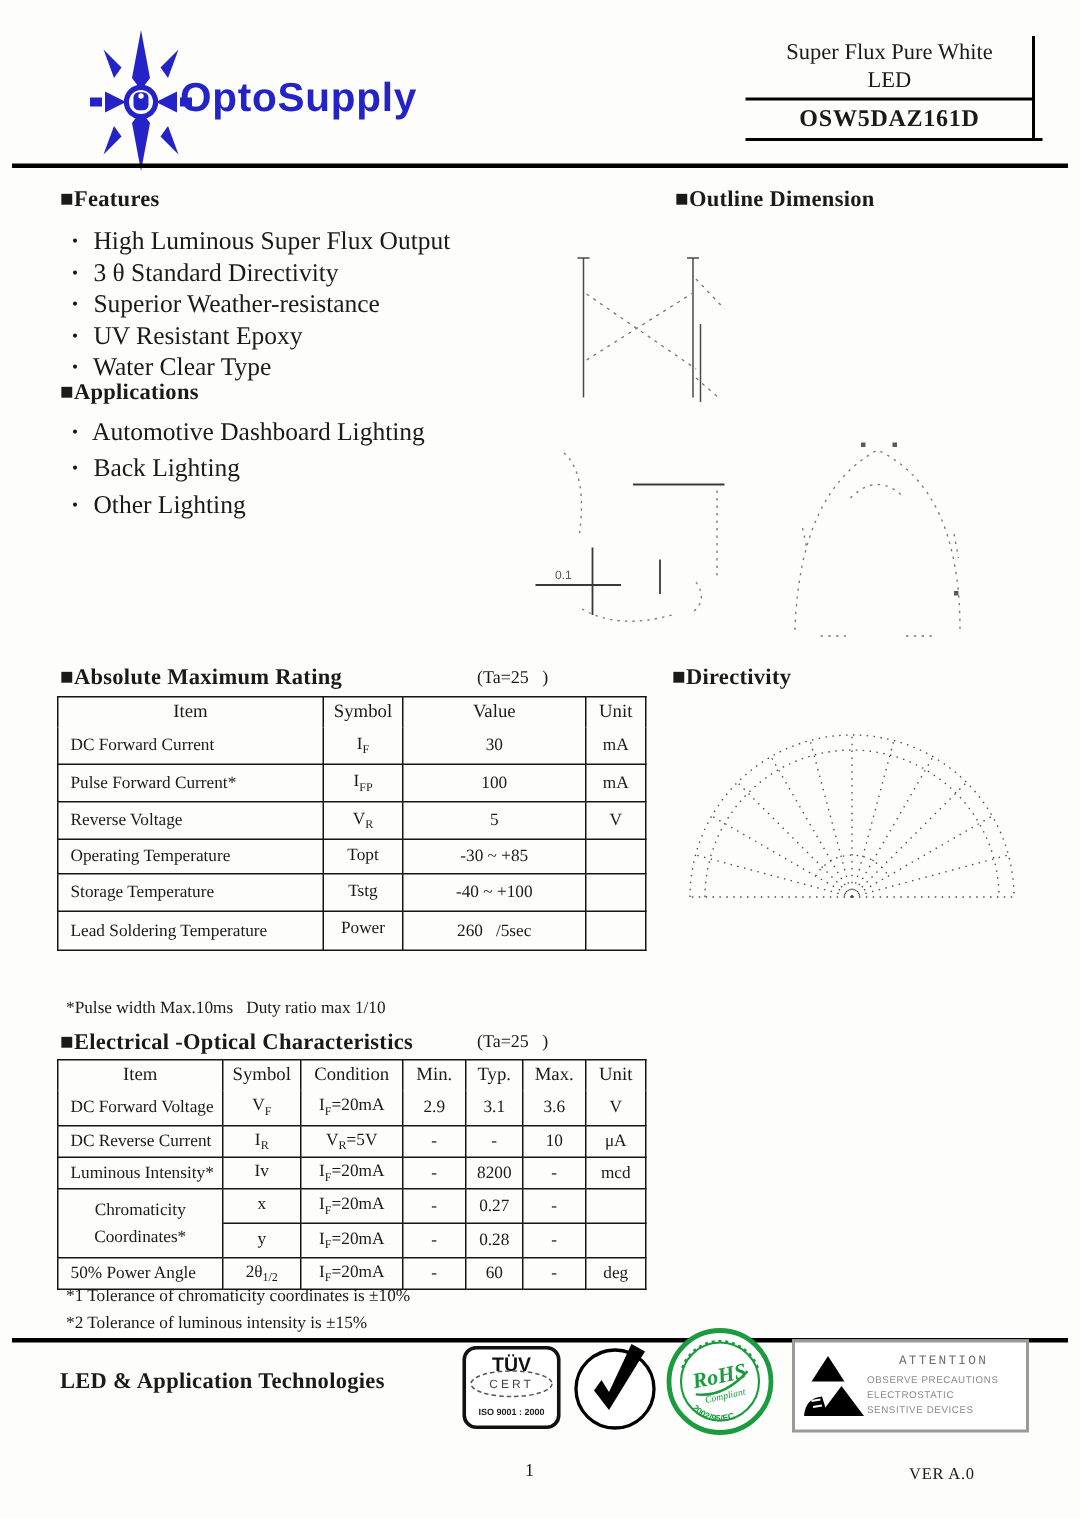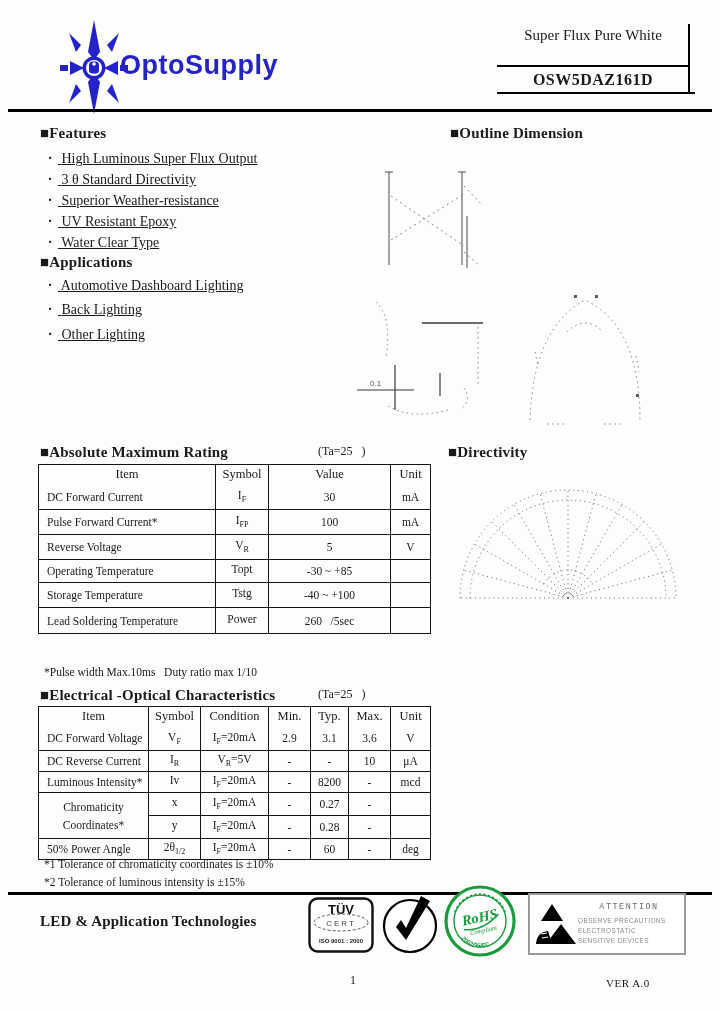--- a/index.html
+++ b/index.html
@@ -2,21 +2,21 @@
 <html><head>
 <meta charset="utf-8">
 <style>
   html,body{margin:0;padding:0;background:#e8e8e8;}
   #page{position:relative;width:720px;height:1012px;background:#fdfdfb;
         font-family:"Liberation Serif",serif;color:#1a1a1a;overflow:hidden;}
   .abs{position:absolute;}
   .rule{position:absolute;background:#000;}
   .sec-title{font-size:15px;font-weight:bold;letter-spacing:.2px;}
   .cond{font-size:12px;font-weight:normal;}
-  .bullet-row{position:absolute;font-size:14px;text-decoration:underline;}
+  .bullet-row{position:absolute;font-size:17px;}
   .bullet-dot{display:inline-block;width:16px;text-align:center;font-weight:bold;}
   
   .brand-text{font-family:"Liberation Sans",sans-serif;font-weight:bold;font-size:27px;
               letter-spacing:.5px;}
   .title-line{font-size:15px;font-weight:normal;text-align:center;line-height:19px;}
   .part-no{font-size:16px;font-weight:bold;text-align:center;letter-spacing:.5px;}
   
   table{border-collapse:collapse;table-layout:fixed;font-size:11.5px;color:#1a1a1a;}
   table,td,th{border:1px solid #151515;}
   table{border-width:1.6px;padding-left:48px;}
@@ -58,20 +58,21 @@
       <polygon points="23,73 11,85 18,66"></polygon>
       <circle cx="36" cy="50" r="11.5"></circle>
     </g>
     <circle cx="36" cy="50" r="8" fill="#fdfdfb"></circle>
     <rect x="31" y="43.5" width="10" height="12" rx="3.5" fill="#2323c8"></rect>
     <circle cx="36" cy="46" r="1.8" fill="#fdfdfb"></circle>
   </svg>
   <div class="abs brand-text" style="left:120px;top:50px;color:#2323c8">OptoSupply</div>
 
   <div class="abs title-line" style="left:500px;top:26px;width:186px">Super Flux Pure White</div>
+  <div class="abs title-line" style="left:500px;top:45px;width:186px">LED</div>
   <div class="rule" style="left:497px;top:65px;width:193px;height:1.5px"></div>
   <div class="abs part-no" style="left:500px;top:71px;width:186px">OSW5DAZ161D</div>
   <div class="rule" style="left:497px;top:92px;width:198px;height:1.5px"></div>
   <div class="rule" style="left:688px;top:24px;width:1.5px;height:69px"></div>
 
   <div class="rule" style="left:8px;top:109px;width:704px;height:3px"></div>
 
   <div class="abs sec-title" style="left:40px;top:125px">■Features</div>
   <div class="bullet-row" style="left:42px;top:151px">
     <span class="bullet-dot">·</span>

